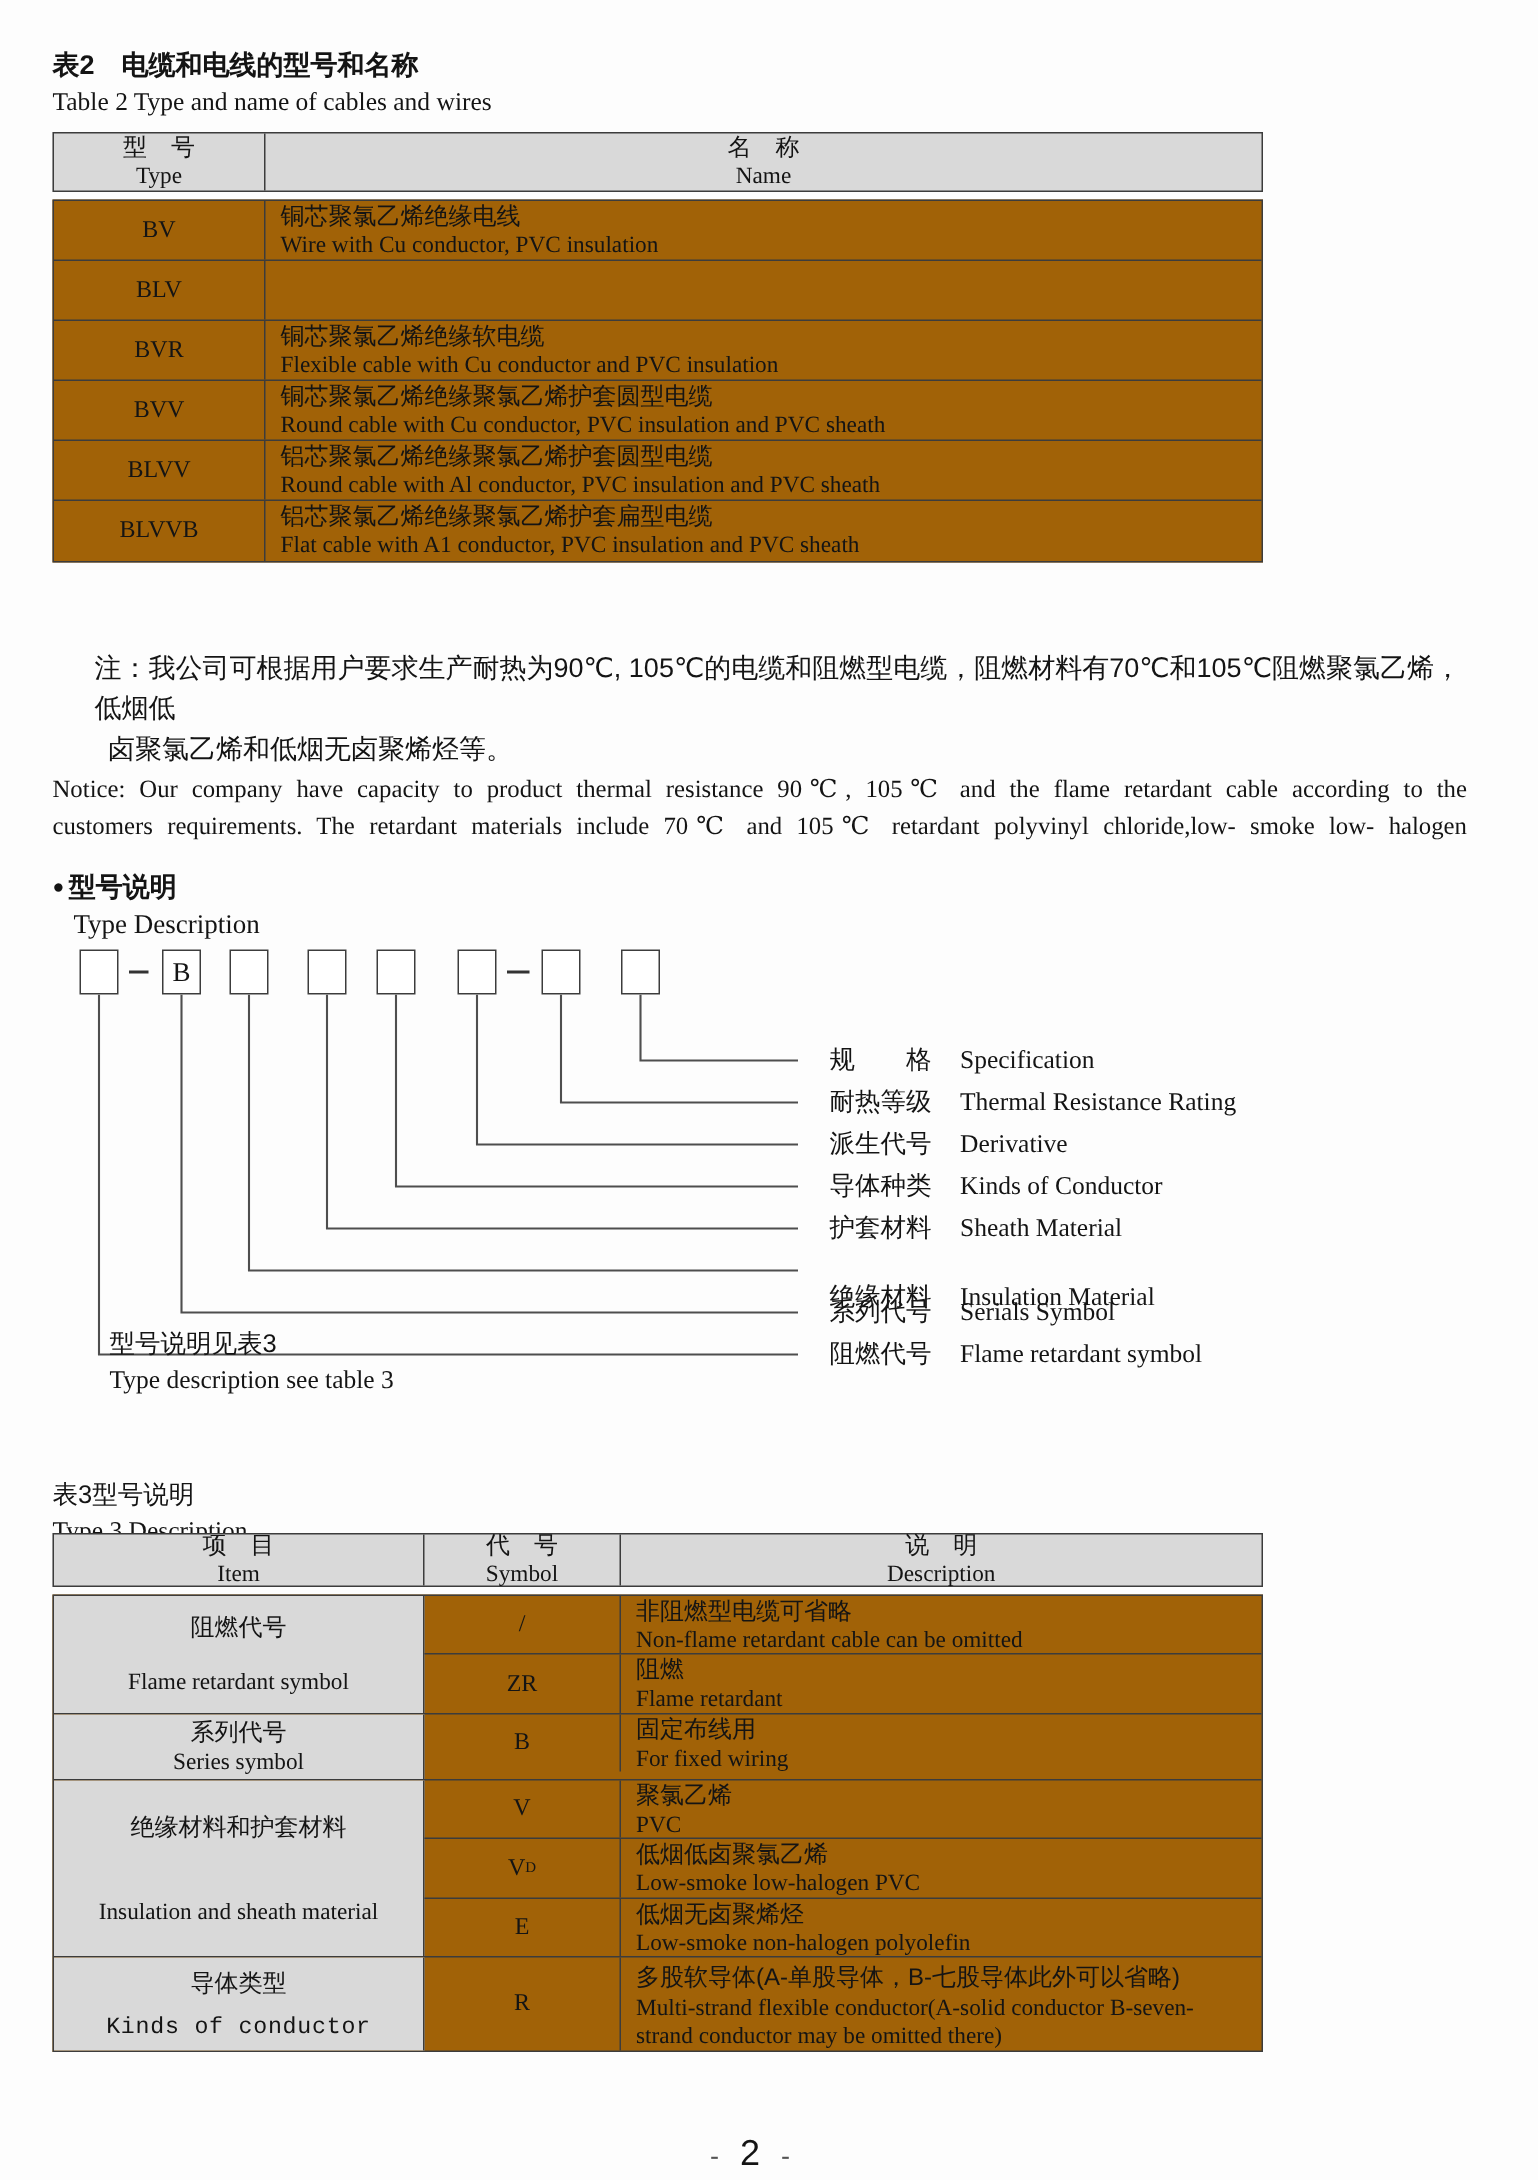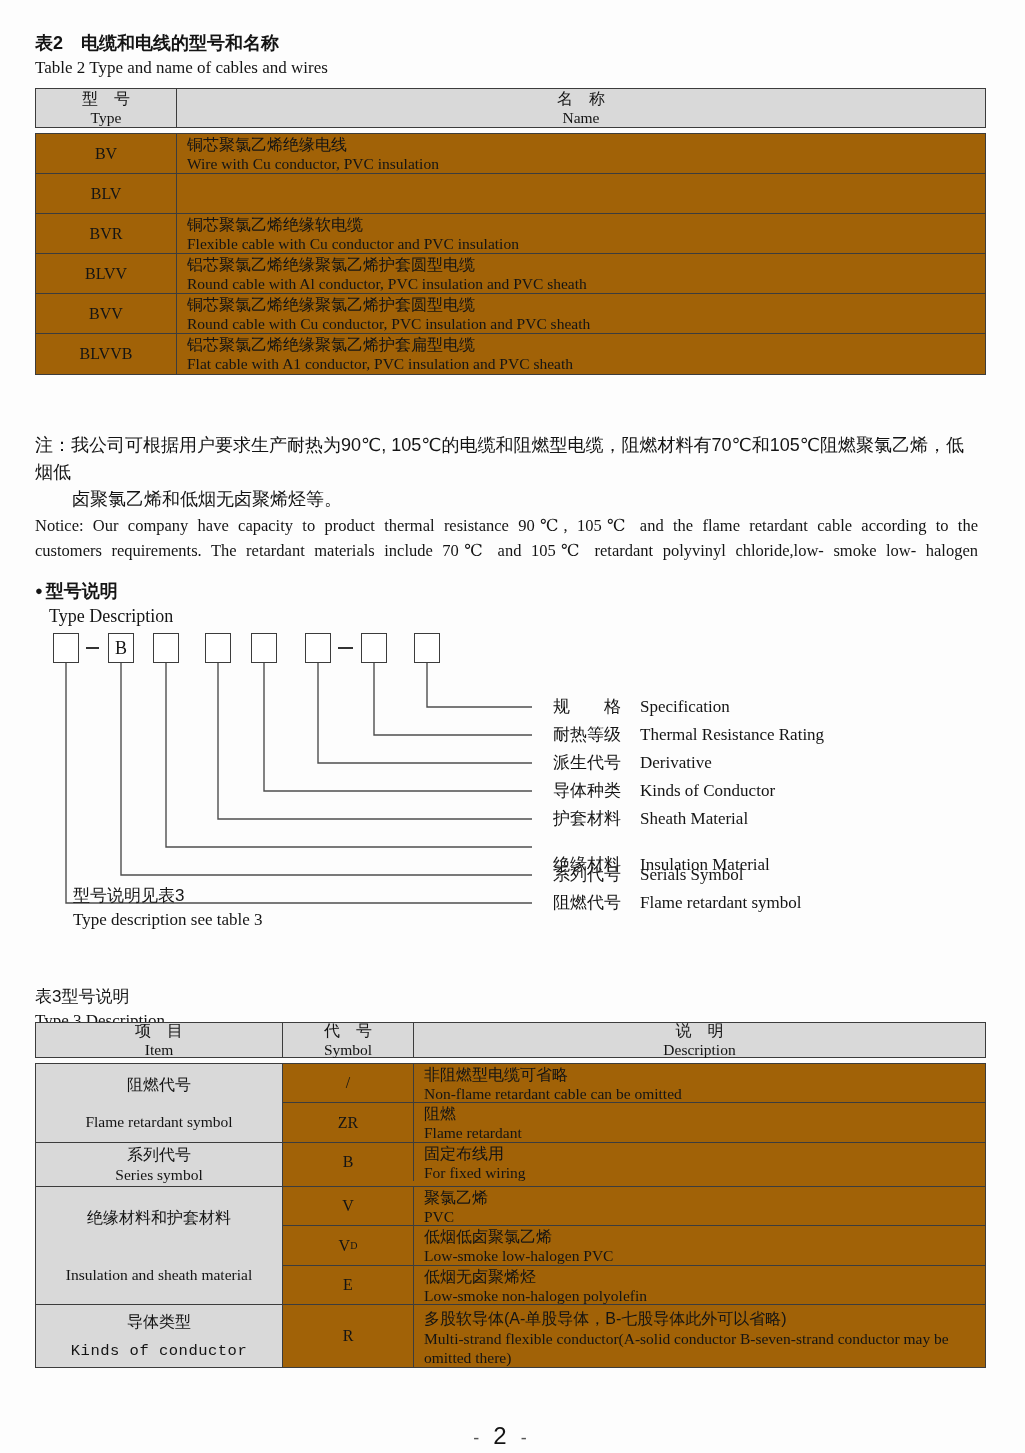--- a/index.html
+++ b/index.html
@@ -8,21 +8,21 @@
   .abs { position:absolute; }
   .zh-head { font-family:"Liberation Sans","DejaVu Sans",sans-serif; font-weight:600; }
   .zh-txt  { font-family:"Liberation Sans","DejaVu Sans",sans-serif; font-weight:400; }
 
   
   #t2-title { left:35px; top:30px; }
   #t2-title .l1 { font-size:18px; line-height:26px; }
   #t2-title .l2 { font-size:17px; line-height:24px; }
 
   
-  .tbl { left:35px; width:951px; }
+  .tbl { left:35px; width:807px; }
   .thead { display:flex; background:#d9d9d9; border:1px solid #3c3c3c; }
   .tbody { border:1px solid #3c3c3c; margin-top:5px; background:#a16207; }
   .th { display:flex; flex-direction:column; align-items:center; justify-content:center; }
   .th .c1 { font-size:16px; line-height:19px; }
   .th .c2 { font-size:15.5px; line-height:19px; }
   .vline { border-right:1px solid #3c3c3c; }
 
   
   #t2 { top:88px; }
   #t2 .thead { height:40px; }
@@ -31,21 +31,21 @@
   .t2-row { display:flex; height:40px; border-bottom:1px solid #3c3c3c; }
   .t2-row:last-child { border-bottom:none; }
   .t2-type { width:141px; display:flex; align-items:center; justify-content:center;
              font-size:16px; border-right:1px solid #3c3c3c; }
   .t2-name { flex:1; padding:1px 0 0 10px; }
   .cell-zh { font-size:16px; line-height:20px; }
   .cell-en { font-size:15.5px; line-height:18px; }
 
   
   #notice { left:35px; top:432px; width:943px; }
-  #notice .nzh { font-size:18px; line-height:27px; }
+  #notice .nzh { font-size:18px; line-height:27px;margin-left:28px; }
   #notice .nzh2 { margin-left:37px; }
   #notice .nen { font-size:16.5px; line-height:25px; }
   #notice .jline { text-align:justify; text-align-last:justify; }
 
   
   #diagram { left:35px; top:578px; width:943px; height:348px; }
   #diagram .dh-zh { font-size:18px; line-height:25px; }
   #diagram .bullet { font-size:13px; vertical-align:2px; margin-right:3px; }
   #diagram .dh-en { font-size:18px; line-height:25px; margin-left:14px; }
   .dbox { position:absolute; width:26px; height:30px; border:1px solid #3c3c3c; top:55px;
@@ -123,31 +123,31 @@
         <div class="t2-type">BLV</div>
       </div>
       <div class="t2-row">
         <div class="t2-type">BVR</div>
         <div class="t2-name">
           <div class="cell-zh zh-txt">铜芯聚氯乙烯绝缘软电缆</div>
           <div class="cell-en">Flexible cable with Cu conductor and PVC insulation</div>
         </div>
       </div>
       <div class="t2-row">
+        <div class="t2-type">BVV</div>
+        <div class="t2-name">
+          <div class="cell-zh zh-txt">铜芯聚氯乙烯绝缘聚氯乙烯护套圆型电缆</div>
+          <div class="cell-en">Round cable with Cu conductor, PVC insulation and PVC sheath</div>
+        </div>
+      </div>
+      <div class="t2-row">
         <div class="t2-type">BLVV</div>
         <div class="t2-name">
           <div class="cell-zh zh-txt">铝芯聚氯乙烯绝缘聚氯乙烯护套圆型电缆</div>
           <div class="cell-en">Round cable with Al conductor, PVC insulation and PVC sheath</div>
-        </div>
-      </div>
-      <div class="t2-row">
-        <div class="t2-type">BVV</div>
-        <div class="t2-name">
-          <div class="cell-zh zh-txt">铜芯聚氯乙烯绝缘聚氯乙烯护套圆型电缆</div>
-          <div class="cell-en">Round cable with Cu conductor, PVC insulation and PVC sheath</div>
         </div>
       </div>
       <div class="t2-row">
         <div class="t2-type">BLVVB</div>
         <div class="t2-name">
           <div class="cell-zh zh-txt">铝芯聚氯乙烯绝缘聚氯乙烯护套扁型电缆</div>
           <div class="cell-en">Flat cable with A1 conductor, PVC insulation and PVC sheath</div>
         </div>
       </div>
     </div>

